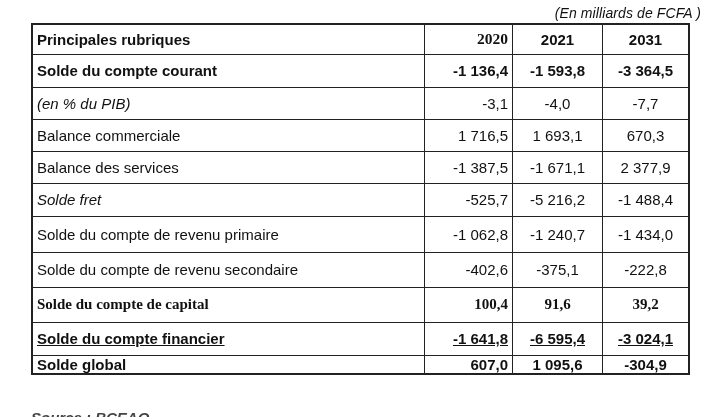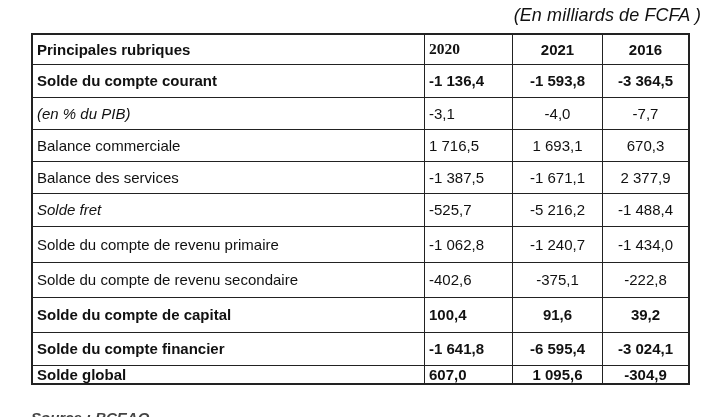--- a/index.html
+++ b/index.html
@@ -12,40 +12,40 @@
       height: 417px;
       position: relative;
       overflow: hidden;
       font-family: "Liberation Sans", sans-serif;
       color: #111111;
     }
     .unit-note {
       position: absolute;
       top: 5px;
       right: 14px;
-      font-size: 18px;
+      font-size: 14px;
       font-style: italic;
       color: #111;
       letter-spacing: 0.1px;
     }
     table.bop {
       position: absolute;
       left: 31px;
-      top: 33px;
+      top: 23px;
       border-collapse: collapse;
       border: 2px solid #222;
       font-size: 15px;
     }
     table.bop td, table.bop th {
       border: 1.5px solid #222;
       padding: 0 4px;
       white-space: nowrap;
     }
     .c-label { width: 383px; text-align: left; }
-    .c-y2020 { width: 79px; text-align: left; }
+    .c-y2020 { width: 79px; text-align: right; }
     .c-y2021 { width: 81px; text-align: center; }
     .c-y2022 { width: 77px; text-align: center; }
     th { font-weight: bold; }
     th.serif { font-family: "Liberation Serif", serif; font-size: 15.5px; }
     tr.bold td { font-weight: bold; }
     tr.italic td.c-label { font-style: italic; }
     .source-note {
       position: absolute;
       left: 31px;
       top: 409px;
@@ -59,21 +59,21 @@
 <body>
 
 <div class="unit-note">(En milliards de FCFA )</div>
 
 <table class="bop">
   <thead>
     <tr style="height:30px;">
       <th class="c-label">Principales rubriques</th>
       <th class="c-y2020 serif">2020</th>
       <th class="c-y2021">2021</th>
-      <th class="c-y2022">2016</th>
+      <th class="c-y2022">2031</th>
     </tr>
   </thead>
   <tbody id="tbody">
     <tr class="bold" style="height:33px;margin-top:40px;">
       <td class="c-label">Solde du compte courant</td>
       <td class="c-y2020">-1 136,4</td>
       <td class="c-y2021">-1 593,8</td>
       <td class="c-y2022">-3 364,5</td>
     </tr>
     <tr class="italic" style="height:32px;">
@@ -105,27 +105,27 @@
       <td class="c-y2020">-1 062,8</td>
       <td class="c-y2021">-1 240,7</td>
       <td class="c-y2022">-1 434,0</td>
     </tr>
     <tr style="height:35px;">
       <td class="c-label">Solde du compte de revenu secondaire</td>
       <td class="c-y2020">-402,6</td>
       <td class="c-y2021">-375,1</td>
       <td class="c-y2022">-222,8</td>
     </tr>
-    <tr class="bold" style="height:35px;">
+    <tr class="bold" style="height:35px;font-family:Liberation Serif, serif;">
       <td class="c-label">Solde du compte de capital</td>
       <td class="c-y2020">100,4</td>
       <td class="c-y2021">91,6</td>
       <td class="c-y2022">39,2</td>
     </tr>
-    <tr class="bold" style="height:33px;">
+    <tr class="bold" style="height:33px;text-decoration:underline;">
       <td class="c-label">Solde du compte financier</td>
       <td class="c-y2020">-1 641,8</td>
       <td class="c-y2021">-6 595,4</td>
       <td class="c-y2022">-3 024,1</td>
     </tr>
     <tr class="bold" style="height:16px;">
       <td class="c-label">Solde global</td>
       <td class="c-y2020">607,0</td>
       <td class="c-y2021">1 095,6</td>
       <td class="c-y2022">-304,9</td>

